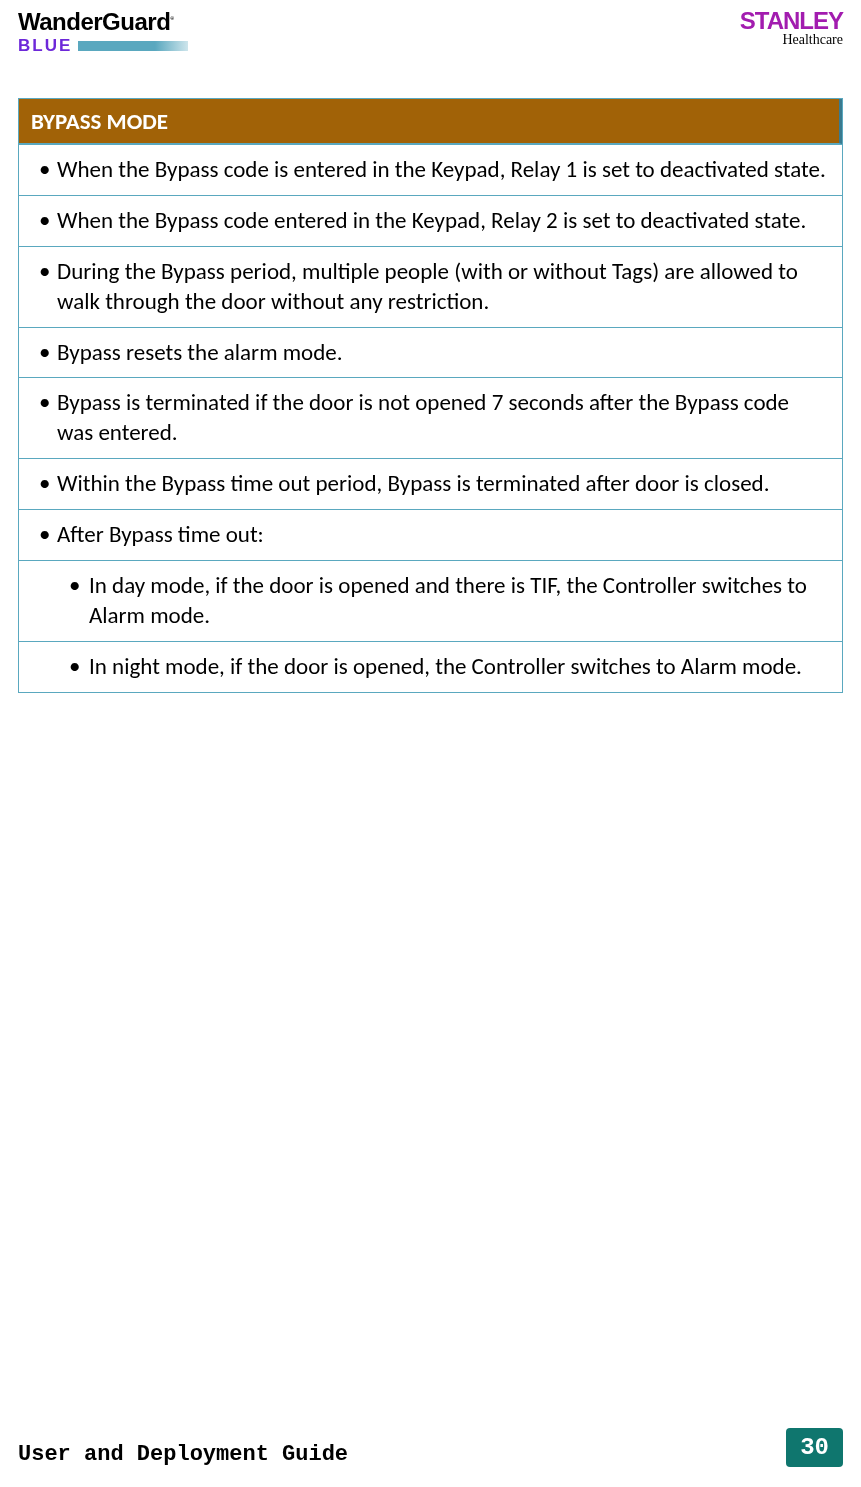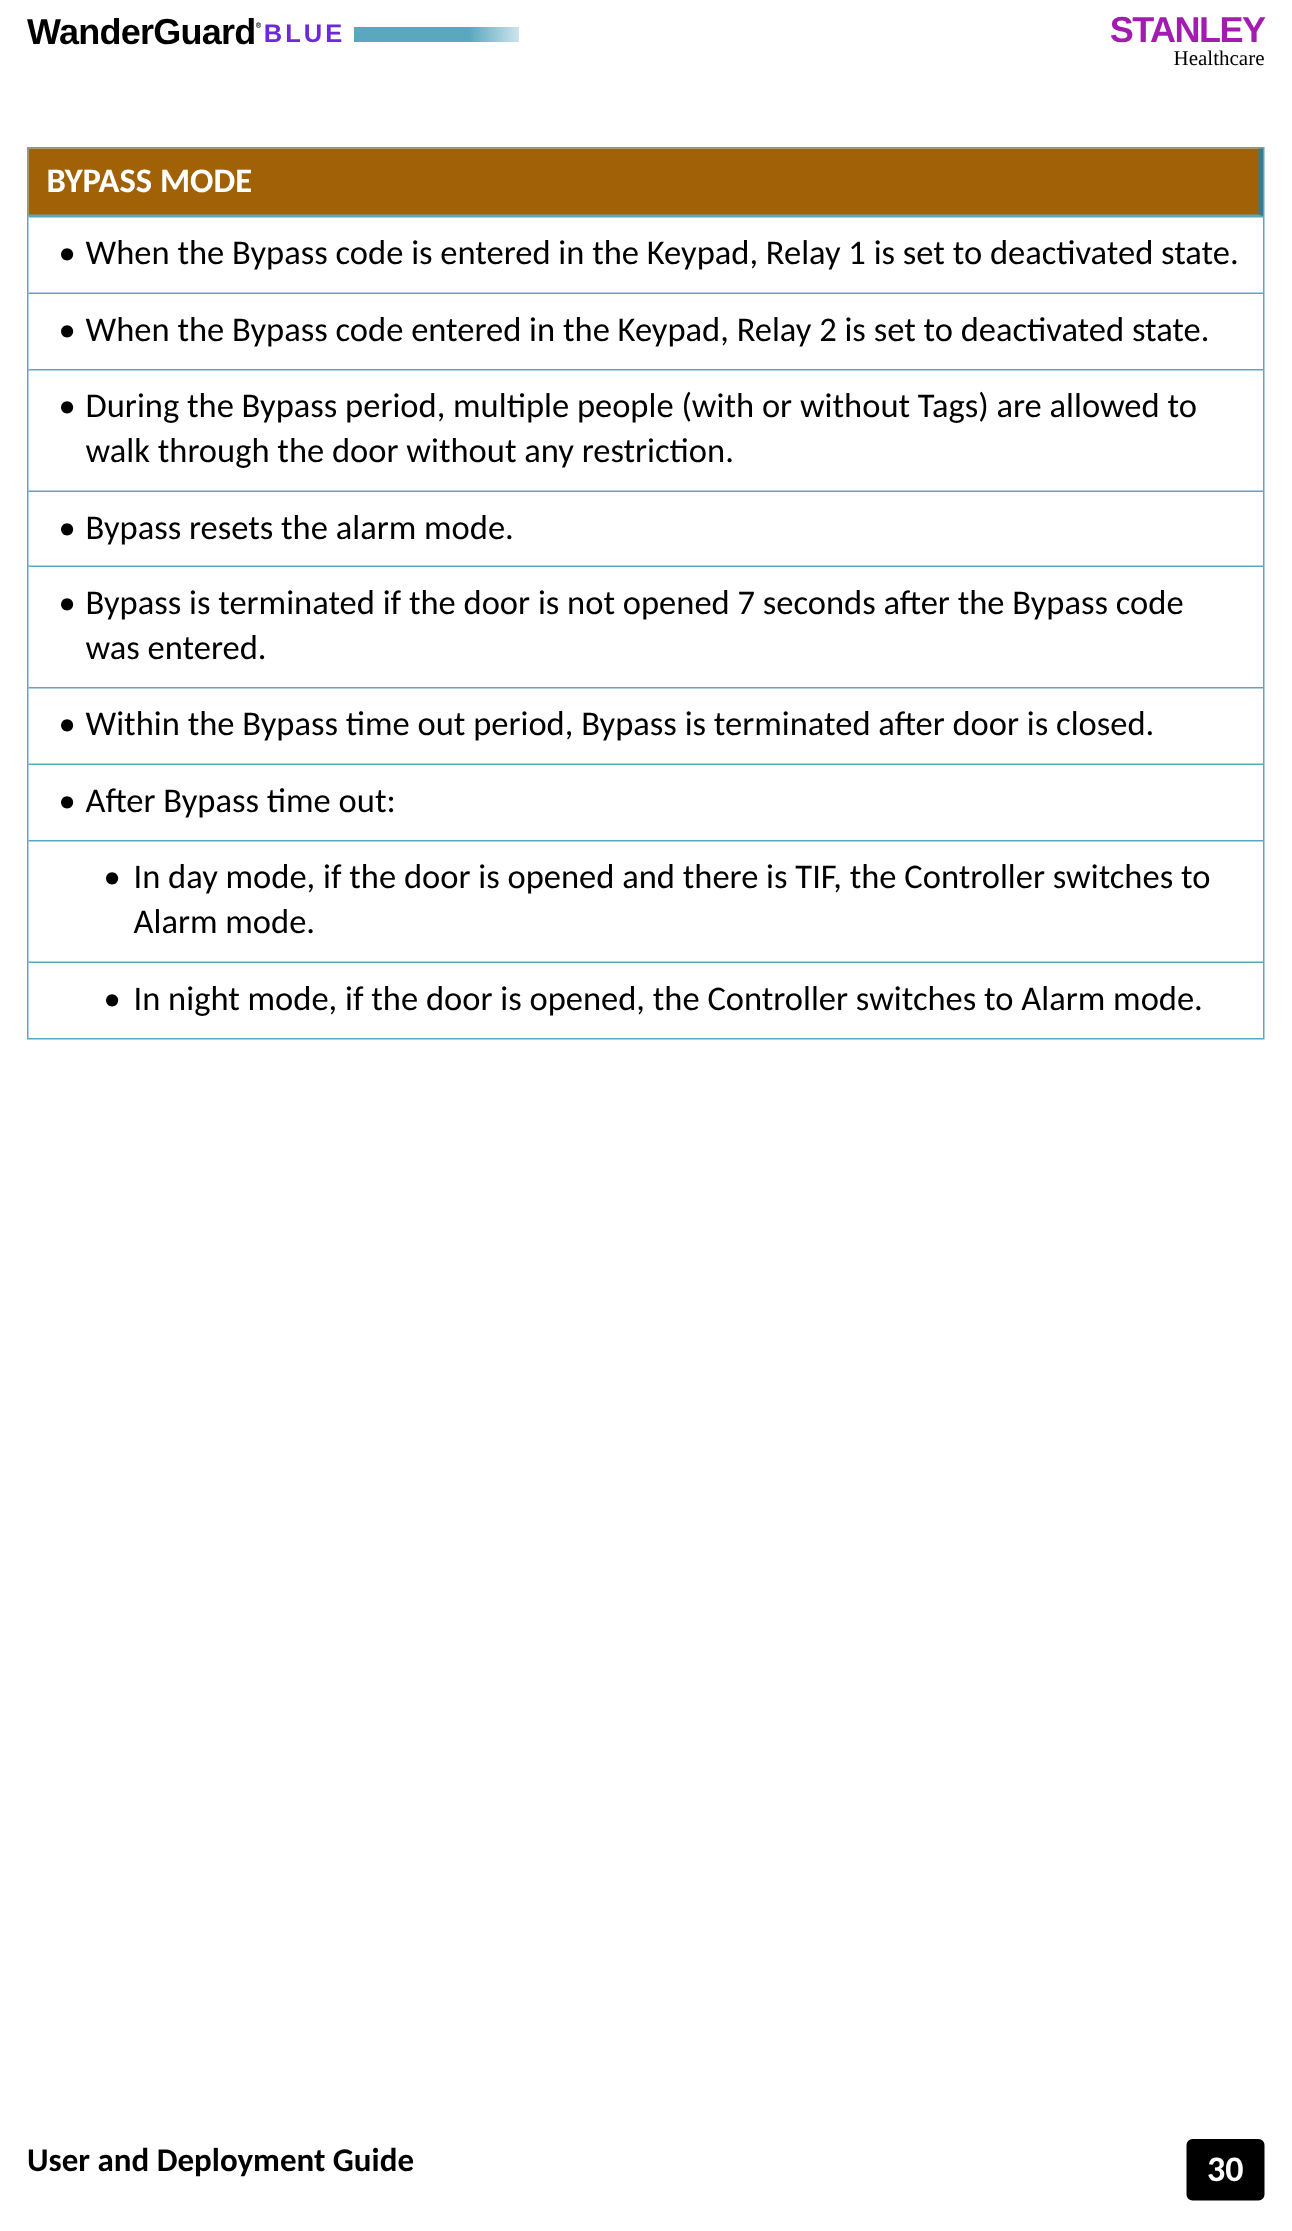--- a/index.html
+++ b/index.html
@@ -20,21 +20,21 @@
     }
     .header {
       display: flex;
       justify-content: space-between;
       align-items: flex-start;
       margin-bottom: 30px;
       height: 58px;
     }
     .logo-left {
       display: flex;
-      flex-direction: row;
+      flex-direction: column;
     }
     .wanderguard-text {
       font-family: Arial, sans-serif;
       font-weight: bold;
       font-size: 24px;
       color: #000;
       letter-spacing: -0.5px;
       line-height: 1;
     }
     .reg-mark {
@@ -113,29 +113,30 @@
     .table-row.sub::before {
       left: 50px;
     }
     .footer {
       position: absolute;
       bottom: 20px;
       left: 18px;
       right: 18px;
       display: flex;
       justify-content: space-between;
-      align-items: flex-start;
+      align-items: flex-end;
+      font-family: Liberation Mono, monospace;
     }
     .footer-text {
       font-weight: bold;
       font-size: 22px;
       color: #000;
     }
     .page-number-box {
-      background: #000000;
+      background: #0f766e;
       color: #fff;
       font-weight: bold;
       font-size: 24px;
       padding: 6px 14px;
       border-radius: 4px;
     }
   </style>
 </head>
 <body>
 

